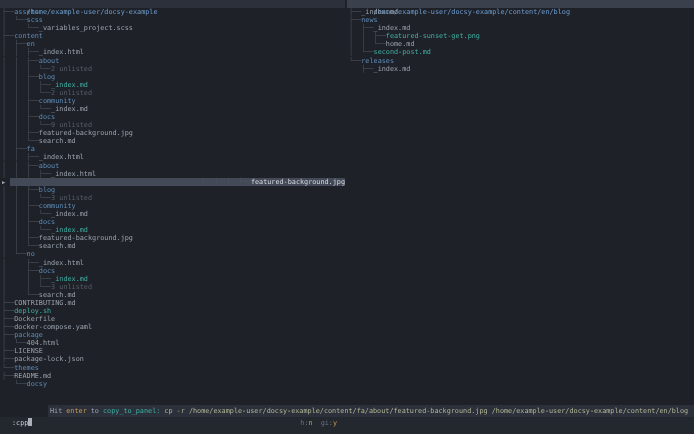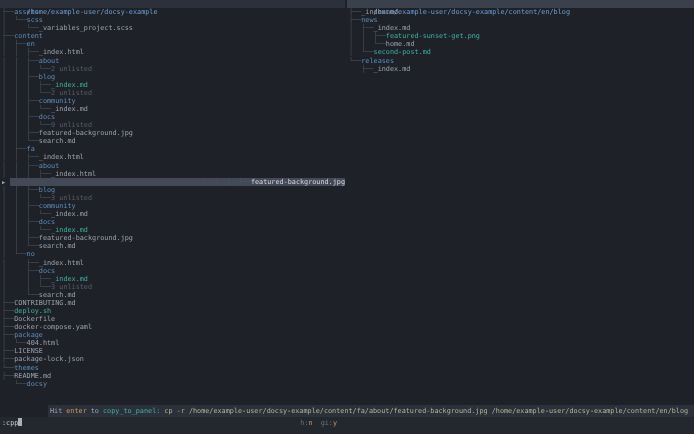--- a/index.html
+++ b/index.html
@@ -28,21 +28,21 @@
   .status{
     position:absolute;left:0;right:0;top:405px;height:12px;line-height:12px;
     background:#2b303a;padding-left:2px;white-space:pre;overflow:hidden;margin-left:48px;
   }
   .status .s-dim{color:#9ba3ae;}
   .status .s-key{color:#cf9a55;margin:0 4px;}
   .status .s-verb{color:#41b0a5;margin-right:4px;}
   .status .s-cmd{color:#b3b795;}
   .inputbar{
     position:absolute;left:0;right:0;top:417px;bottom:0;
-    background:#23272e;line-height:12px;padding-left:2px;white-space:pre;
+    background:#23272e;line-height:12px;padding-left:12px;white-space:pre;
   }
   .in-text{color:#c9ced6;}
   .cursor{display:inline-block;width:4px;height:8px;background:#a9b0b8;vertical-align:-1px;}
   .flags{position:absolute;right:357px;top:0;line-height:12px;}
   .flag{margin-left:8px;}
   .f-label{color:#6b7380;}
   .f-sep{color:#6b7380;}
   .f-value{color:#cf9a55;}
 </style>
 </head>

